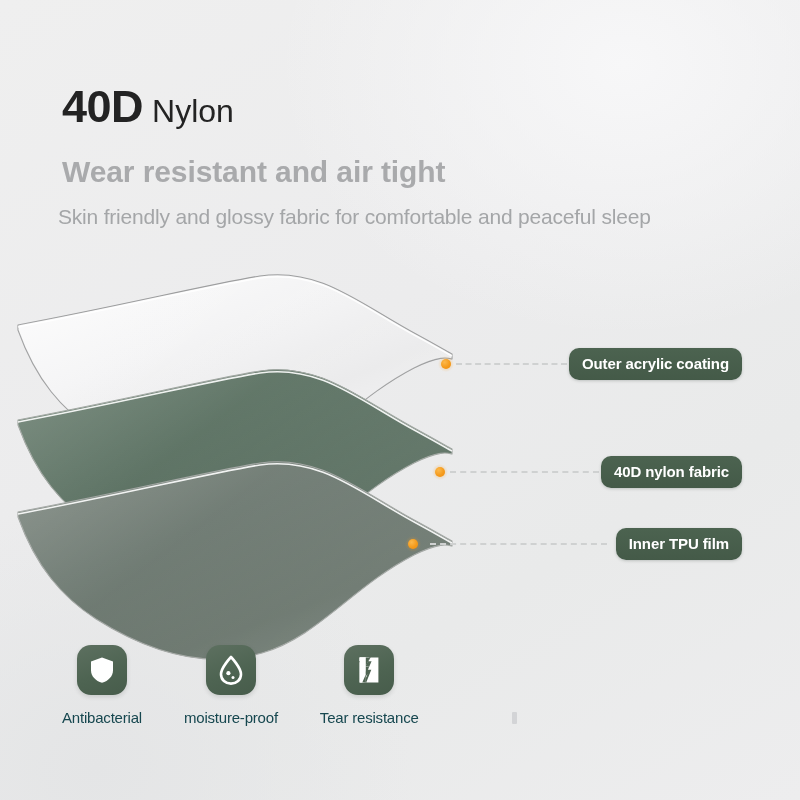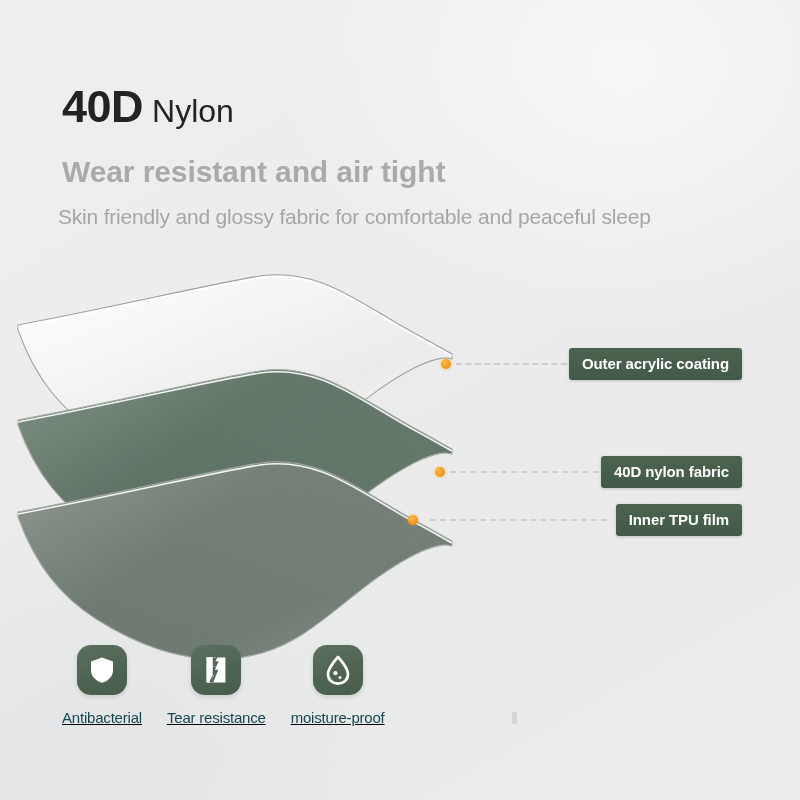--- a/index.html
+++ b/index.html
@@ -83,29 +83,29 @@
     margin:0 2px;
   }
 
   .badge {
     flex:0 0 auto;
     background:linear-gradient(180deg, #4c6350 0%, #445a48 100%);
     color:#ffffff;
     font-size:15px; font-weight:700;
     letter-spacing:-0.1px;
     padding:7px 13px 8px 13px;
-    border-radius:3px;
+    border-radius:10px;
     white-space:nowrap;
     box-shadow:0 1px 3px rgba(60,70,62,0.25);
   }
 
   
   .features {
     position:absolute; left:62px; top:645px;
-    display:flex; align-items:flex-start; gap:25px;text-decoration:underline;
+    display:flex; align-items:flex-start; gap:42px;
   }
   .feature { display:flex; flex-direction:column; align-items:center; width:auto; }
 
   .fe-icon {
     width:50px; height:50px; border-radius:14px;
     background:linear-gradient(160deg, #5d7060 0%, #4e6452 55%, #475c4b 100%);
     display:flex; align-items:center; justify-content:center;
     box-shadow:0 2px 4px rgba(70,80,72,0.18);
   }
   .fe-icon svg { display:block; }
@@ -227,40 +227,52 @@
 
     <div class="callout" style="left:432px; top:456px; width:310px;">
       <span class="dot-wrap">
         <span class="dot-halo"></span>
           <span class="dot-core"></span>
       </span>
       <span class="dash-line"></span>
       <span class="badge">40D nylon fabric</span>
     </div>
 
-    <div class="callout" style="left:405px; top:504px; width:337px;gap:7px;">
+    <div class="callout" style="left:405px; top:528px; width:337px;gap:7px;">
       <span class="dot-wrap">
         <span class="dot-halo"></span>
           <span class="dot-core"></span>
       </span>
       <span class="dash-line"></span>
       <span class="badge">Inner TPU film</span>
     </div>
   </div>
 
   <div class="features">
 
     <div class="feature">
       <span class="fe-icon">
         <svg width="26" height="28" viewBox="0 0 26 28">
           <path d="M13 1.6 L24 5.4 V14.2 C24 20.4 19.4 24.8 13 26.8
                    C6.6 24.8 2 20.4 2 14.2 V5.4 Z" fill="#ffffff"></path>
         </svg>
       </span>
       <span class="fe-label">Antibacterial</span>
+    </div>
+
+    <div class="feature">
+      <span class="fe-icon">
+        <svg width="28" height="30" viewBox="0 0 28 30">
+          <path d="M14 2 C14 2 24 12.6 24 19.2 C24 24.8 19.5 28.6 14 28.6
+                   C8.5 28.6 4 24.8 4 19.2 C4 12.6 14 2 14 2 Z" fill="none" stroke="#ffffff" stroke-width="2.6" stroke-linejoin="round"></path>
+          <circle cx="11.4" cy="18.2" r="2.1" fill="#ffffff"></circle>
+          <circle cx="16.0" cy="22.4" r="1.5" fill="#ffffff"></circle>
+        </svg>
+      </span>
+      <span class="fe-label">moisture-proof</span>
     </div>
 
     <div class="feature">
       <span class="fe-icon">
         <svg width="28" height="30" viewBox="0 0 28 30">
 
           <path d="M4.6 2.4 H14.6 L10.4 11.6 H14.0 L7.6 22.0 L9.4 13.8
                    H5.6 L9.0 6.0 H4.6 Z M4.6 2.4 V27.6 H9.0 L12.6 19.0
                    L9.0 24.0 L11.2 14.6 H6.2 L9.6 7.2 H4.6 Z" fill="#ffffff"></path>
           <path d="M4.6 2.4 H13.9 L9.9 11.4 H13.4 L6.9 22.4 L8.7 13.6
@@ -268,29 +280,17 @@
           <rect x="4.6" y="2.4" width="6.2" height="25.2" fill="#ffffff"></rect>
           <path d="M10.8 2.4 L14.9 2.4 L10.6 11.5 L14.2 11.5 L7.3 27.6
                    L10.8 27.6 Z" fill="#4e6452"></path>
 
           <path d="M15.6 2.4 H23.4 V27.6 H11.2 L16.3 14.8 L12.9 14.8
                    L16.6 6.2 L13.4 6.2 Z" fill="#ffffff"></path>
         </svg>
       </span>
       <span class="fe-label">Tear resistance</span>
     </div>
-
-    <div class="feature">
-      <span class="fe-icon">
-        <svg width="28" height="30" viewBox="0 0 28 30">
-          <path d="M14 2 C14 2 24 12.6 24 19.2 C24 24.8 19.5 28.6 14 28.6
-                   C8.5 28.6 4 24.8 4 19.2 C4 12.6 14 2 14 2 Z" fill="none" stroke="#ffffff" stroke-width="2.6" stroke-linejoin="round"></path>
-          <circle cx="11.4" cy="18.2" r="2.1" fill="#ffffff"></circle>
-          <circle cx="16.0" cy="22.4" r="1.5" fill="#ffffff"></circle>
-        </svg>
-      </span>
-      <span class="fe-label">moisture-proof</span>
-    </div>
   </div>
 
   <div class="artifact"></div>
 
 </div>
 
 </body></html>

